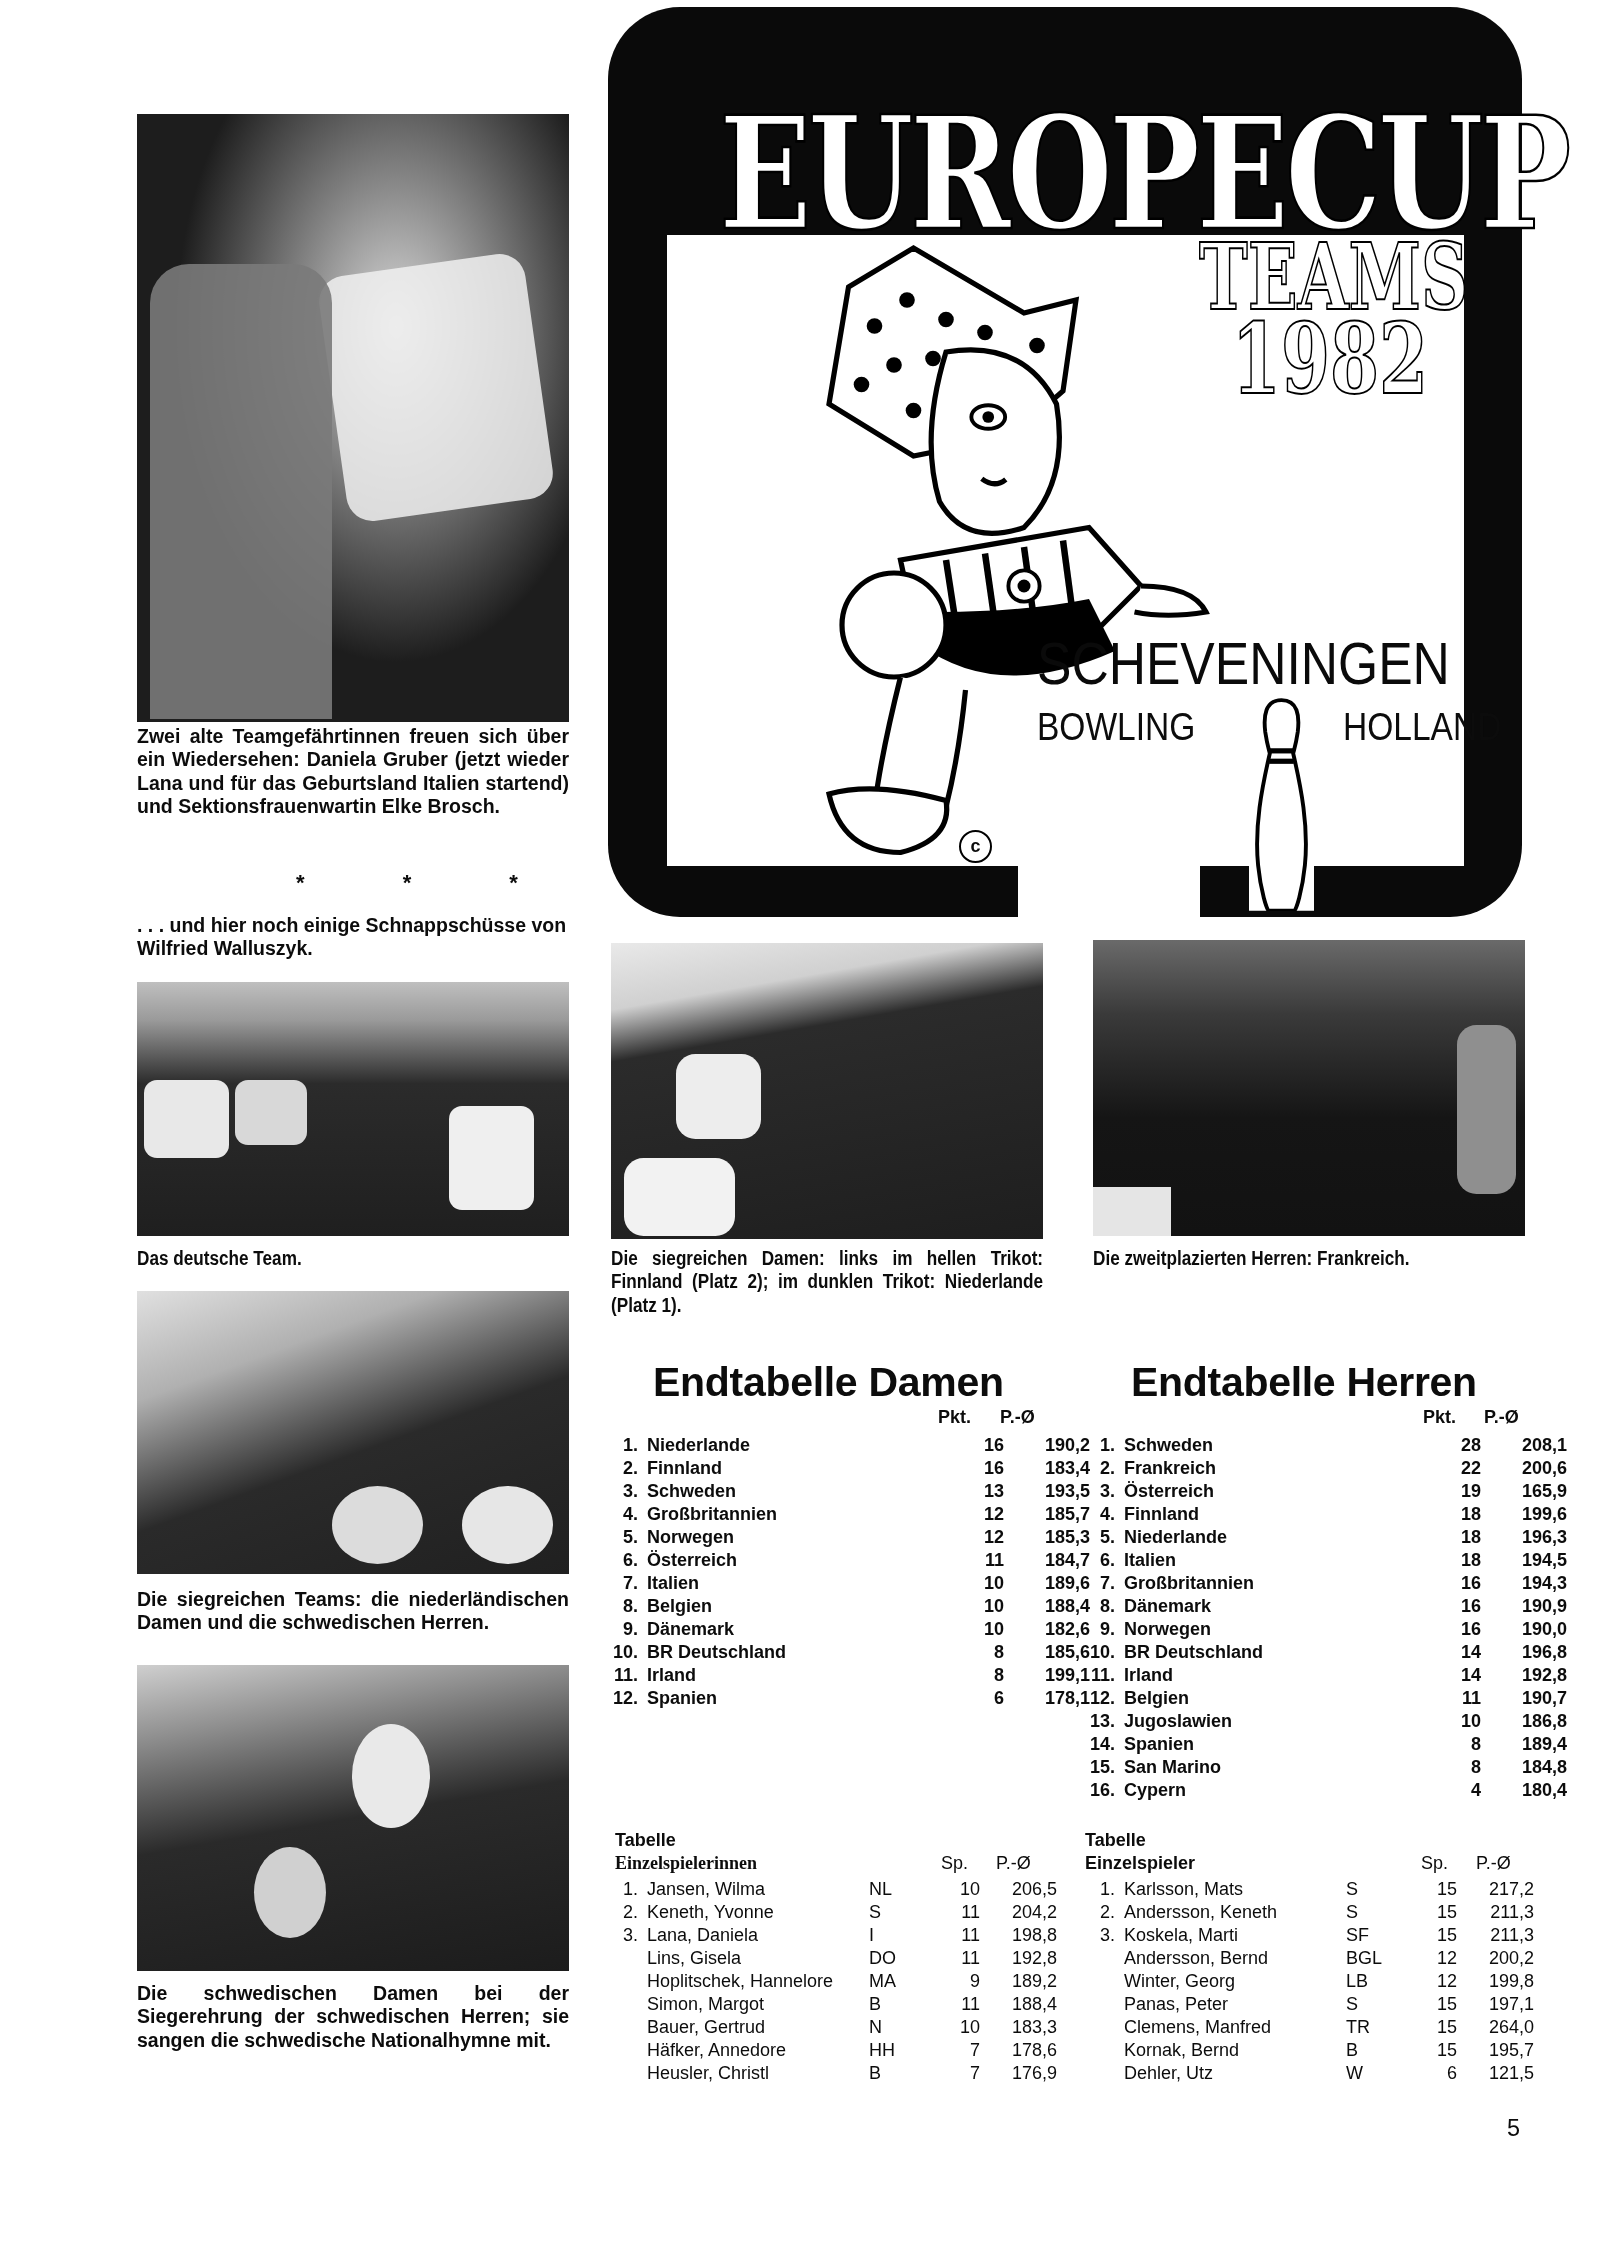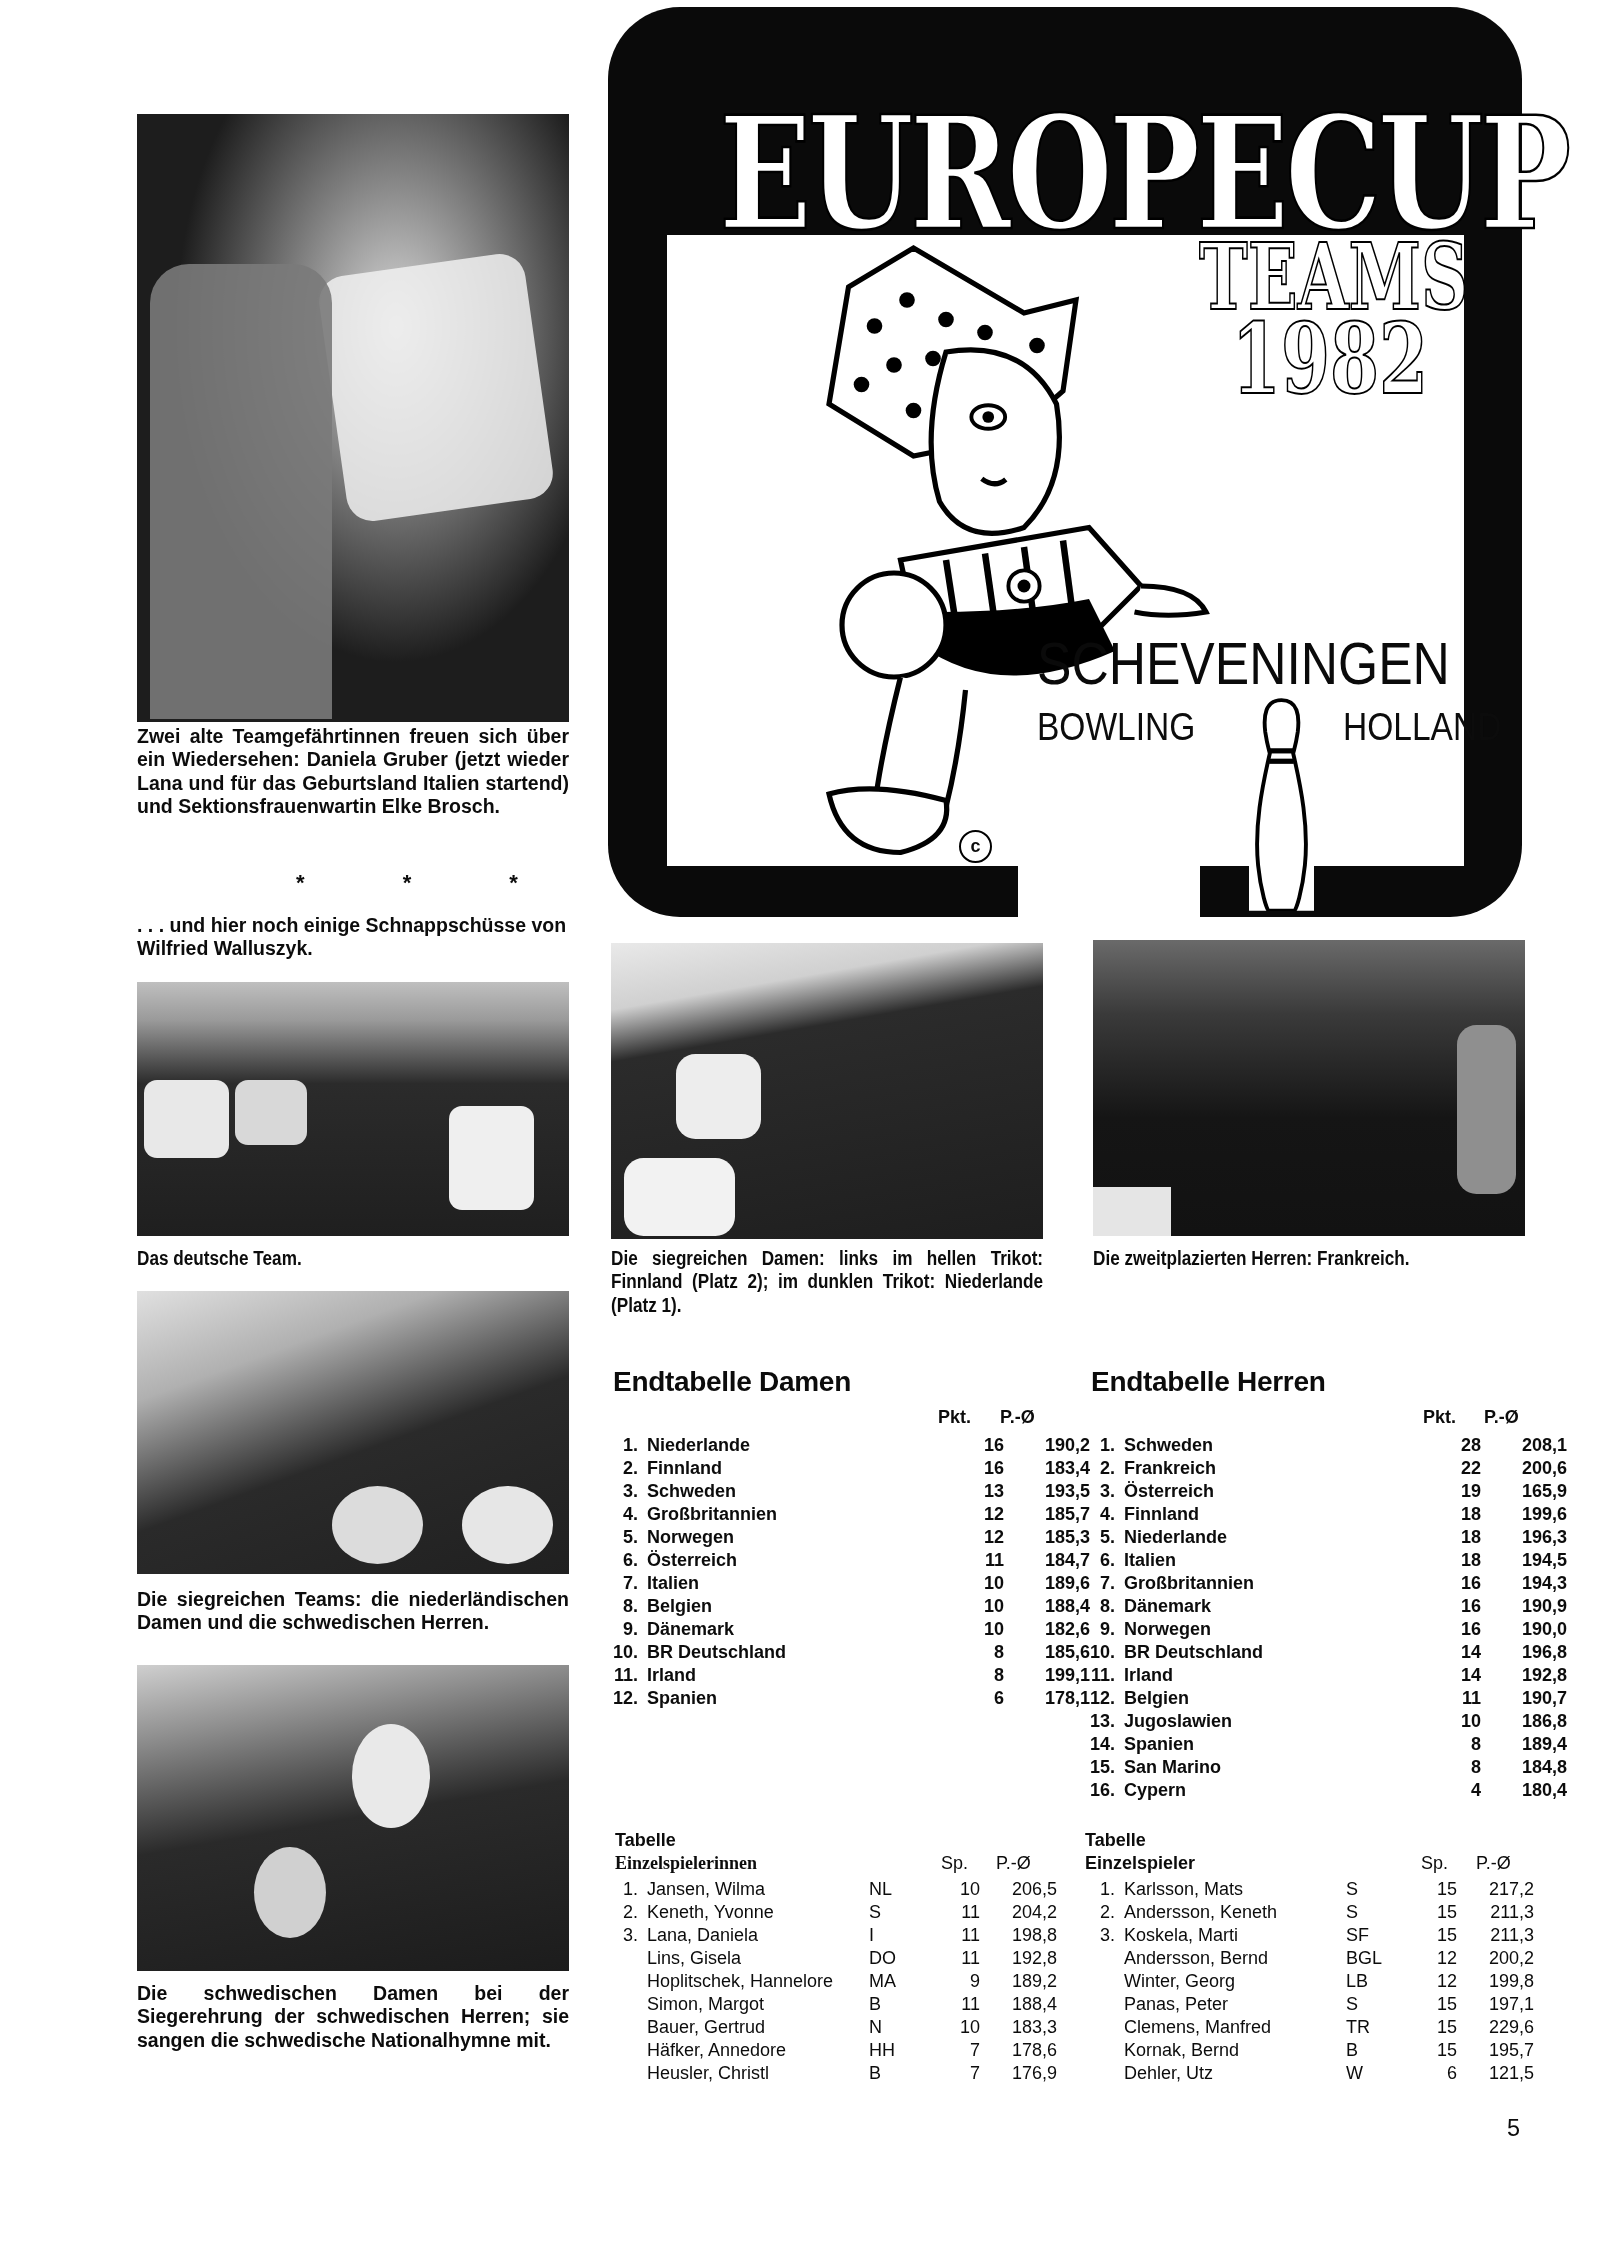--- a/index.html
+++ b/index.html
@@ -16,21 +16,21 @@
   .logo-inner{position:absolute;left:59px;top:228px;width:797px;height:631px;background:#fff;border-radius:0 0 0 0;}
   .logo-title{position:absolute;left:13px;top:98px;width:891px;height:137px;font-family:"DejaVu Serif",serif;font-weight:bold;font-size:156px;line-height:137px;color:#fff;letter-spacing:-5.2px;text-align:center;transform:scaleX(0.78);transform-origin:center top;-webkit-text-stroke:2.6px #000;}
   .logo-teams{position:absolute;left:540px;top:228px;width:364px;text-align:center;font-family:"DejaVu Serif",serif;font-weight:bold;color:#fff;-webkit-text-stroke:2px #000;font-size:91px;line-height:85px;transform:scaleX(0.72);transform-origin:center top;}
   .logo-year{position:absolute;left:540px;top:306px;width:364px;text-align:center;font-family:"DejaVu Serif",serif;font-weight:bold;color:#fff;-webkit-text-stroke:2px #000;font-size:98px;line-height:91px;transform:scaleX(0.72);transform-origin:center top;}
   .logo-place{position:absolute;left:429px;top:624px;font-size:60px;line-height:65px;color:#0a0a0a;transform:scaleX(0.86);transform-origin:left top;}
   .logo-bowling{position:absolute;left:429px;top:699px;font-size:39px;line-height:42px;transform:scaleX(0.86);transform-origin:left top;}
   .logo-holland{position:absolute;left:735px;top:699px;font-size:39px;line-height:42px;transform:scaleX(0.86);transform-origin:left top;}
   .logo-gap-l{position:absolute;left:410px;top:748px;width:182px;height:163px;background:#fff;}
   .copyright{position:absolute;left:351px;top:823px;width:29px;height:29px;border:2px solid #000;border-radius:50%;font-size:18px;line-height:29px;text-align:center;font-weight:bold;}
   
-  .tbl-title{position:absolute;font-weight:bold;font-size:28px;line-height:36px;letter-spacing:-0.3px;}
+  .tbl-title{position:absolute;font-weight:bold;font-size:41px;line-height:36px;letter-spacing:-0.3px;margin-left:40px;}
   .tbl-head{position:absolute;font-weight:bold;font-size:18px;line-height:22px;}
   .tbl{position:absolute;border-collapse:collapse;}
   .tbl td{padding:0;font-size:18px;line-height:23px;font-weight:bold;white-space:nowrap;}
   .tbl td.rk{text-align:right;width:33px;padding-right:9px;}
   .tbl td.nm{width:319px;}
   .tbl td.pk{text-align:right;width:38px;}
   .tbl td.av{text-align:right;width:86px;margin-top:16px;}
   .tbl.single td{font-weight:normal;font-size:18px;line-height:23px;}
   .tbl.single td.nm{width:222px;}
   .tbl.single td.cc{width:72px;}
@@ -442,21 +442,21 @@
         <td class="nm">Panas, Peter</td>
         <td class="cc">S</td>
         <td class="pk">15</td>
         <td class="av">197,1</td>
       </tr>
       <tr>
         <td class="rk"></td>
         <td class="nm">Clemens, Manfred</td>
         <td class="cc">TR</td>
         <td class="pk">15</td>
-        <td class="av">229,6</td>
+        <td class="av">264,0</td>
       </tr>
       <tr>
         <td class="rk"></td>
         <td class="nm">Kornak, Bernd</td>
         <td class="cc">B</td>
         <td class="pk">15</td>
         <td class="av">195,7</td>
       </tr>
       <tr>
         <td class="rk"></td>

